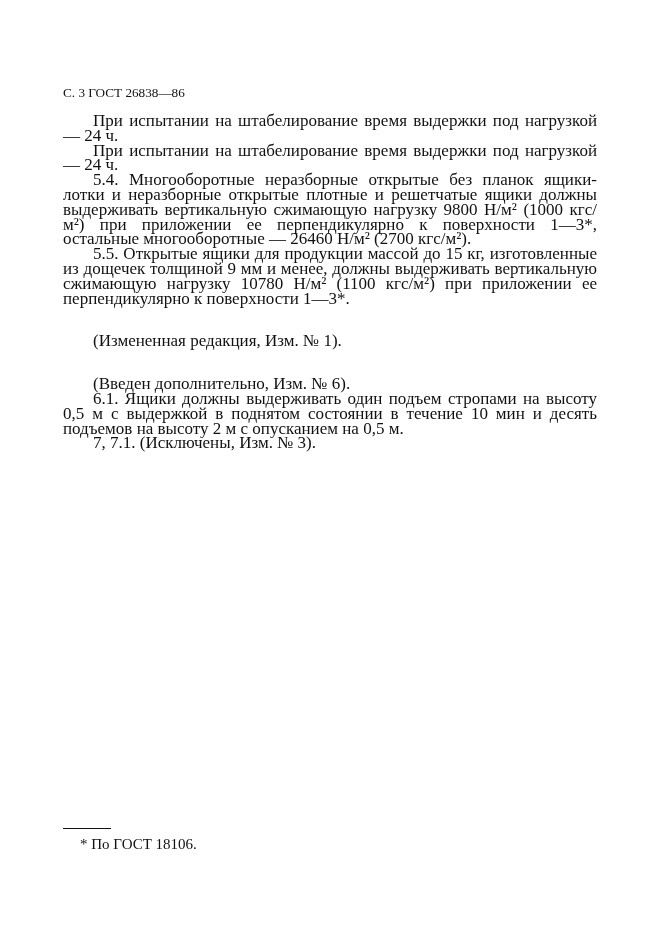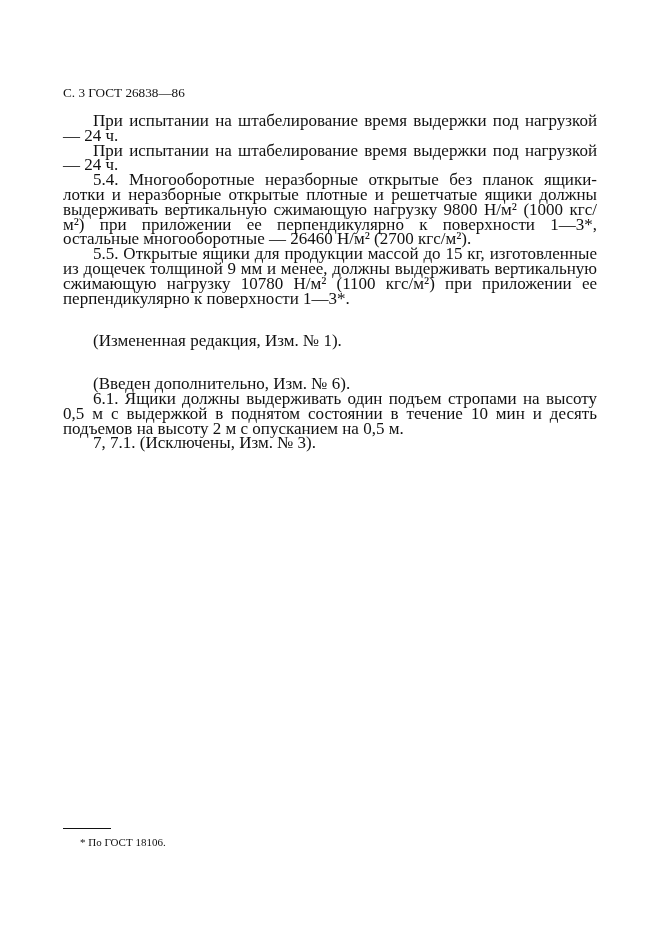--- a/index.html
+++ b/index.html
@@ -5,21 +5,21 @@
   html, body { margin: 0; padding: 0; background: #ffffff; }
   body { width: 661px; height: 936px; position: relative; overflow: hidden;
          font-family: "Liberation Serif", "DejaVu Serif", serif; color: #111; }
   .header { position: absolute; left: 63px; top: 85px; font-size: 13.2px; font-weight: normal; }
   .body { position: absolute; left: 63px; top: 114px; width: 534px; font-size: 17px; line-height: 14.8px; }
   .p { text-indent: 30px; text-align: justify; margin: 0; }
   .p.last-left { text-align-last: left; }
   .b { font-weight: normal; margin-top: 28px; }
   .spaced { letter-spacing: 5.4px; word-spacing: 18px; text-align: justify; text-align-last: left; }
   .fn-rule { position: absolute; left: 63px; top: 828px; width: 48px; border-top: 1px solid #111; }
-  .footnote { position: absolute; left: 80px; top: 836px; font-size: 11px; }
+  .footnote { position: absolute; left: 80px; top: 836px; font-size: 15px; }
 </style>
 </head>
 <body>
 
 <div class="header">С. 3 ГОСТ 26838—86</div>
 
 <div class="body">
   <p class="p last-left">При испытании на штабелирование время выдержки под нагрузкой — 24 ч.</p>
   <p class="p last-left">При испытании на штабелирование время выдержки под нагрузкой — 24 ч.</p>
   <p class="p last-left">5.4. Многооборотные неразборные открытые без планок ящики-лотки и неразборные открытые плотные и решетчатые ящики должны выдерживать вертикальную сжимающую нагрузку 9800 Н/м² (1000 кгс/м²) при приложении ее перпендикулярно к поверхности 1—3*, остальные многооборотные — 26460 Н/м² (2700 кгс/м²).</p>

